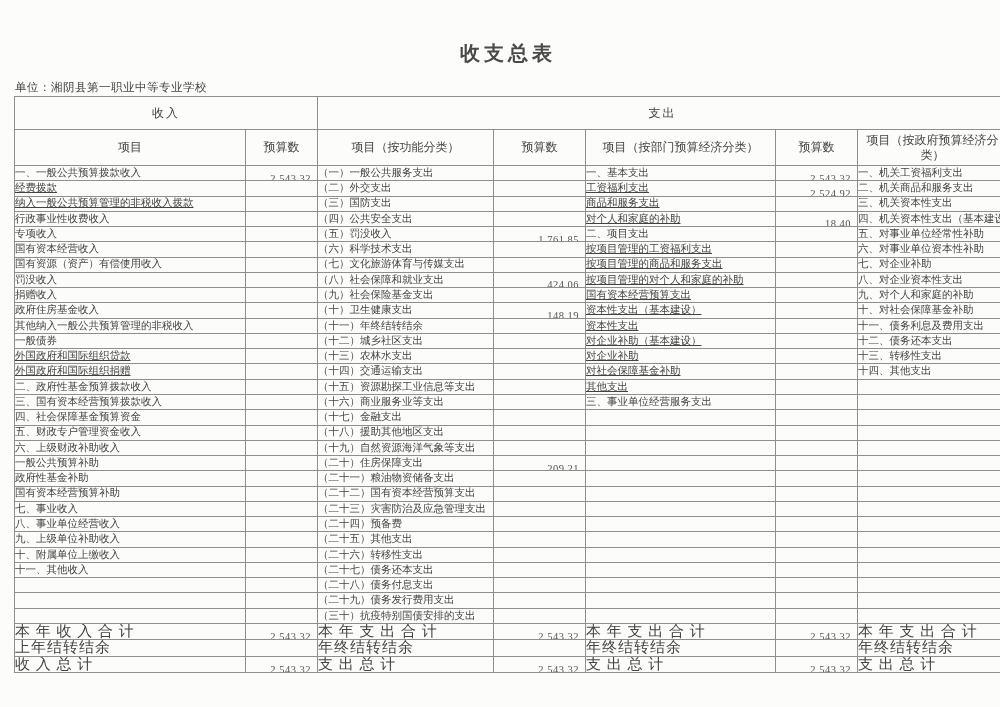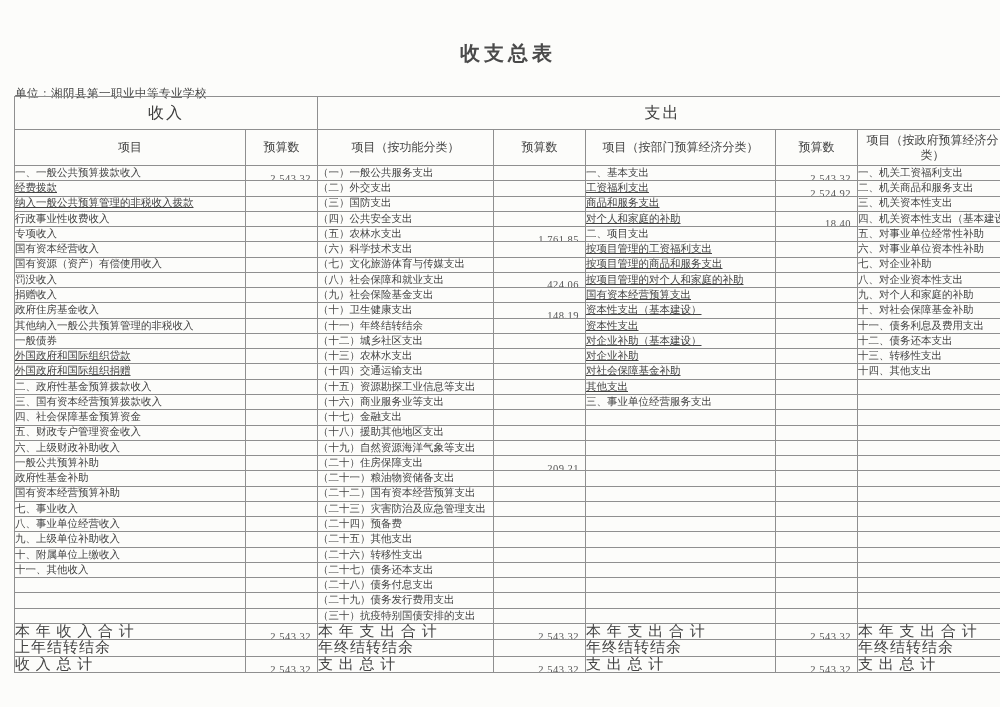--- a/index.html
+++ b/index.html
@@ -8,36 +8,36 @@
     background:#fcfcfa;
     font-family:"Liberation Serif","DejaVu Serif",serif;
     color:#3f3f3f;
   }
   .title{
     position:absolute;top:40px;left:0;width:992px;margin:0;
     text-align:center;font-size:20px;font-weight:bold;letter-spacing:4px;color:#4a4a4a;
     padding-left:24px;box-sizing:border-box;
   }
   .unit{
-    position:absolute;top:80px;left:15px;font-size:11.5px;color:#444;letter-spacing:0.5px;margin-top:6px;
+    position:absolute;top:80px;left:15px;font-size:11.5px;color:#444;letter-spacing:0.5px;
   }
   .table-wrap{
     position:absolute;top:96px;left:14px;width:986px;height:580px;overflow:hidden;
   }
   table.summary{
     border-collapse:collapse;table-layout:fixed;width:993px;
     border:1.5px solid #5e5e5e;
   }
   table.summary th,table.summary td{
     border:1px solid #8f8f8f;
     padding:0;margin:0;overflow:hidden;white-space:nowrap;
     font-weight:normal;color:#434343;
     box-sizing:border-box;
   }
-  tr.h1 th{height:33px;font-size:16px;text-align:center;letter-spacing:2px;color:#3d3d3d;}
+  tr.h1 th{height:33px;font-size:12px;text-align:center;letter-spacing:2px;color:#3d3d3d;}
   tr.h2 th{height:36px;font-size:12px;text-align:center;white-space:normal;line-height:1.25;padding:0 4px;}
   tbody tr{height:15.27px;}
   tbody tr.trow{height:16.33px;}
   td.item{font-size:10.5px;line-height:1;}
   td.gov{padding-left:5px;}
   td.func{padding-left:8px;}
   .ind0{padding-left:5px;}
   .ind1{padding-left:26px;text-decoration:underline;}
   .ind2{padding-left:41px;}
   td.val{text-align:right;}
@@ -140,21 +140,21 @@
             <td class="val">
               <span class="num">18.40</span>
             </td>
             <td class="item gov">四、机关资本性支出（基本建设）</td>
           </tr>
           <tr>
             <td class="item ind2">专项收入</td>
             <td class="val">
               <span class="num"></span>
             </td>
-            <td class="item func">（五）农林水支出</td>
+            <td class="item func">（五）罚没收入</td>
             <td class="val">
               <span class="num">1,761.85</span>
             </td>
             <td class="item ind0">二、项目支出</td>
             <td class="val">
               <span class="num"></span>
             </td>
             <td class="item gov">五、对事业单位经常性补助</td>
           </tr>
           <tr>

